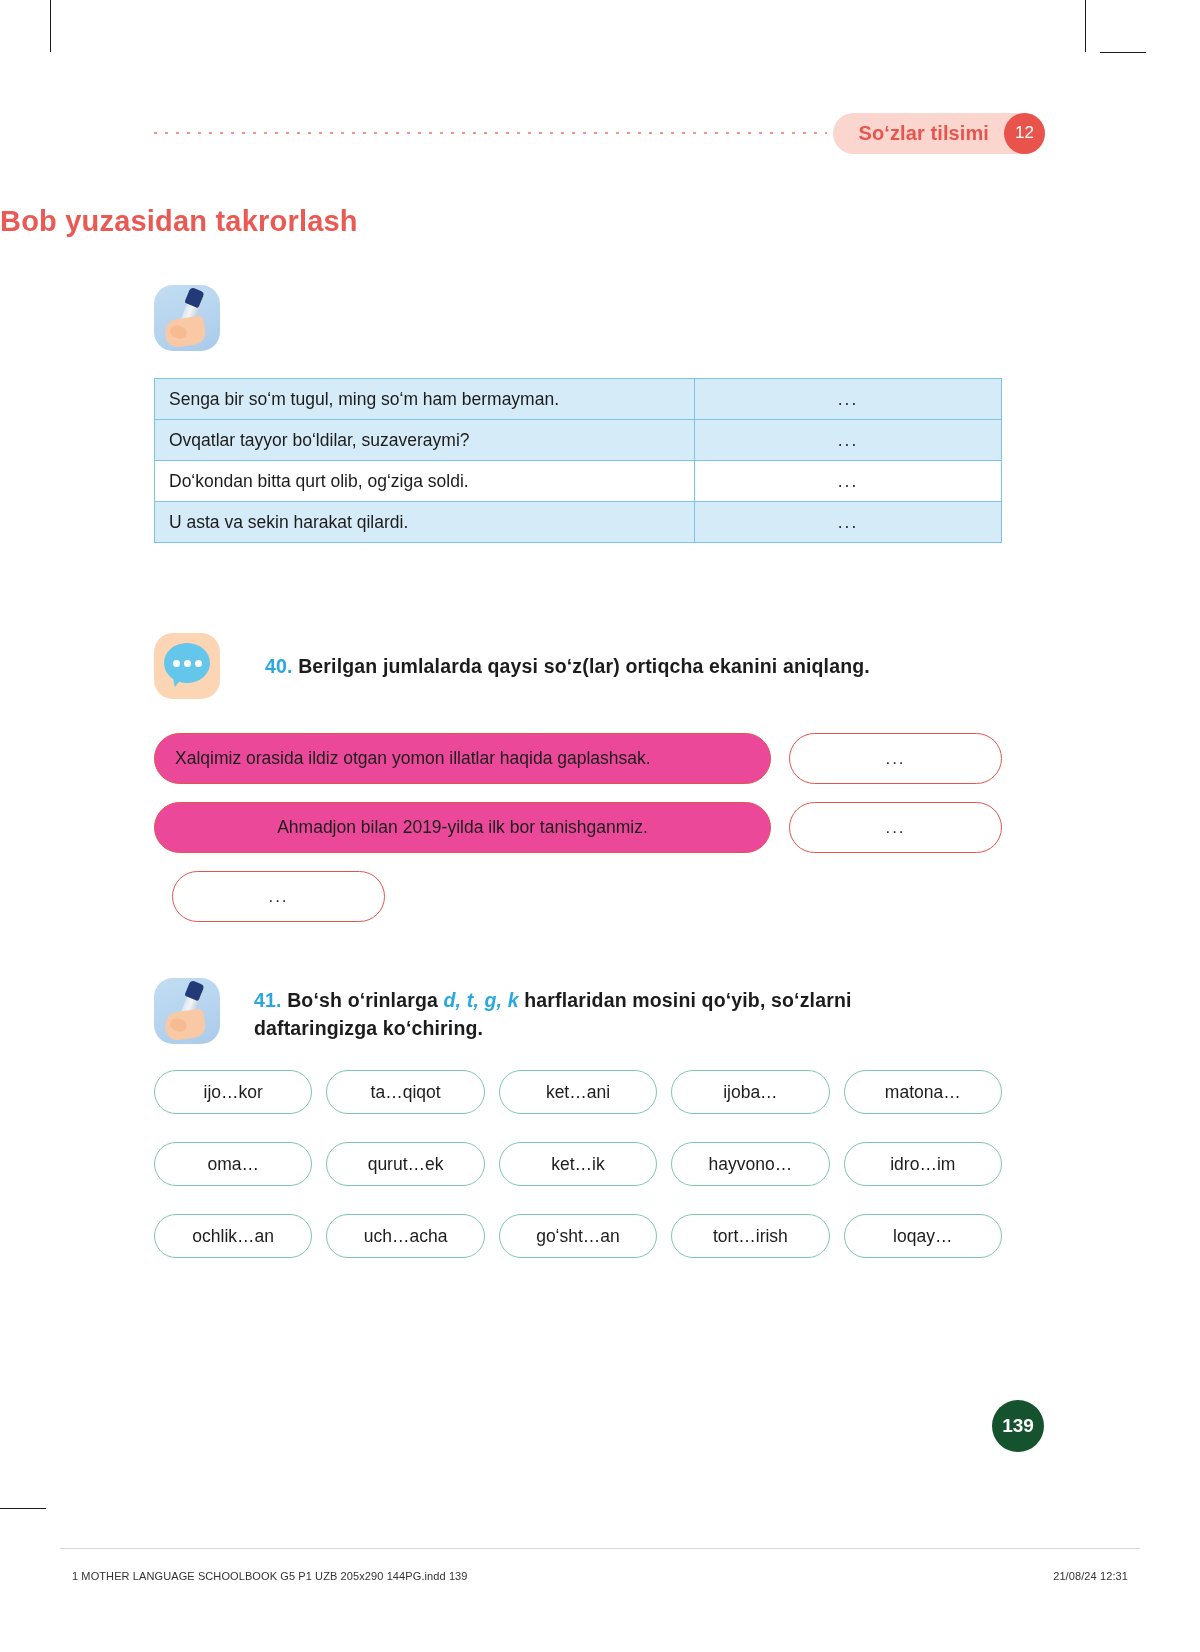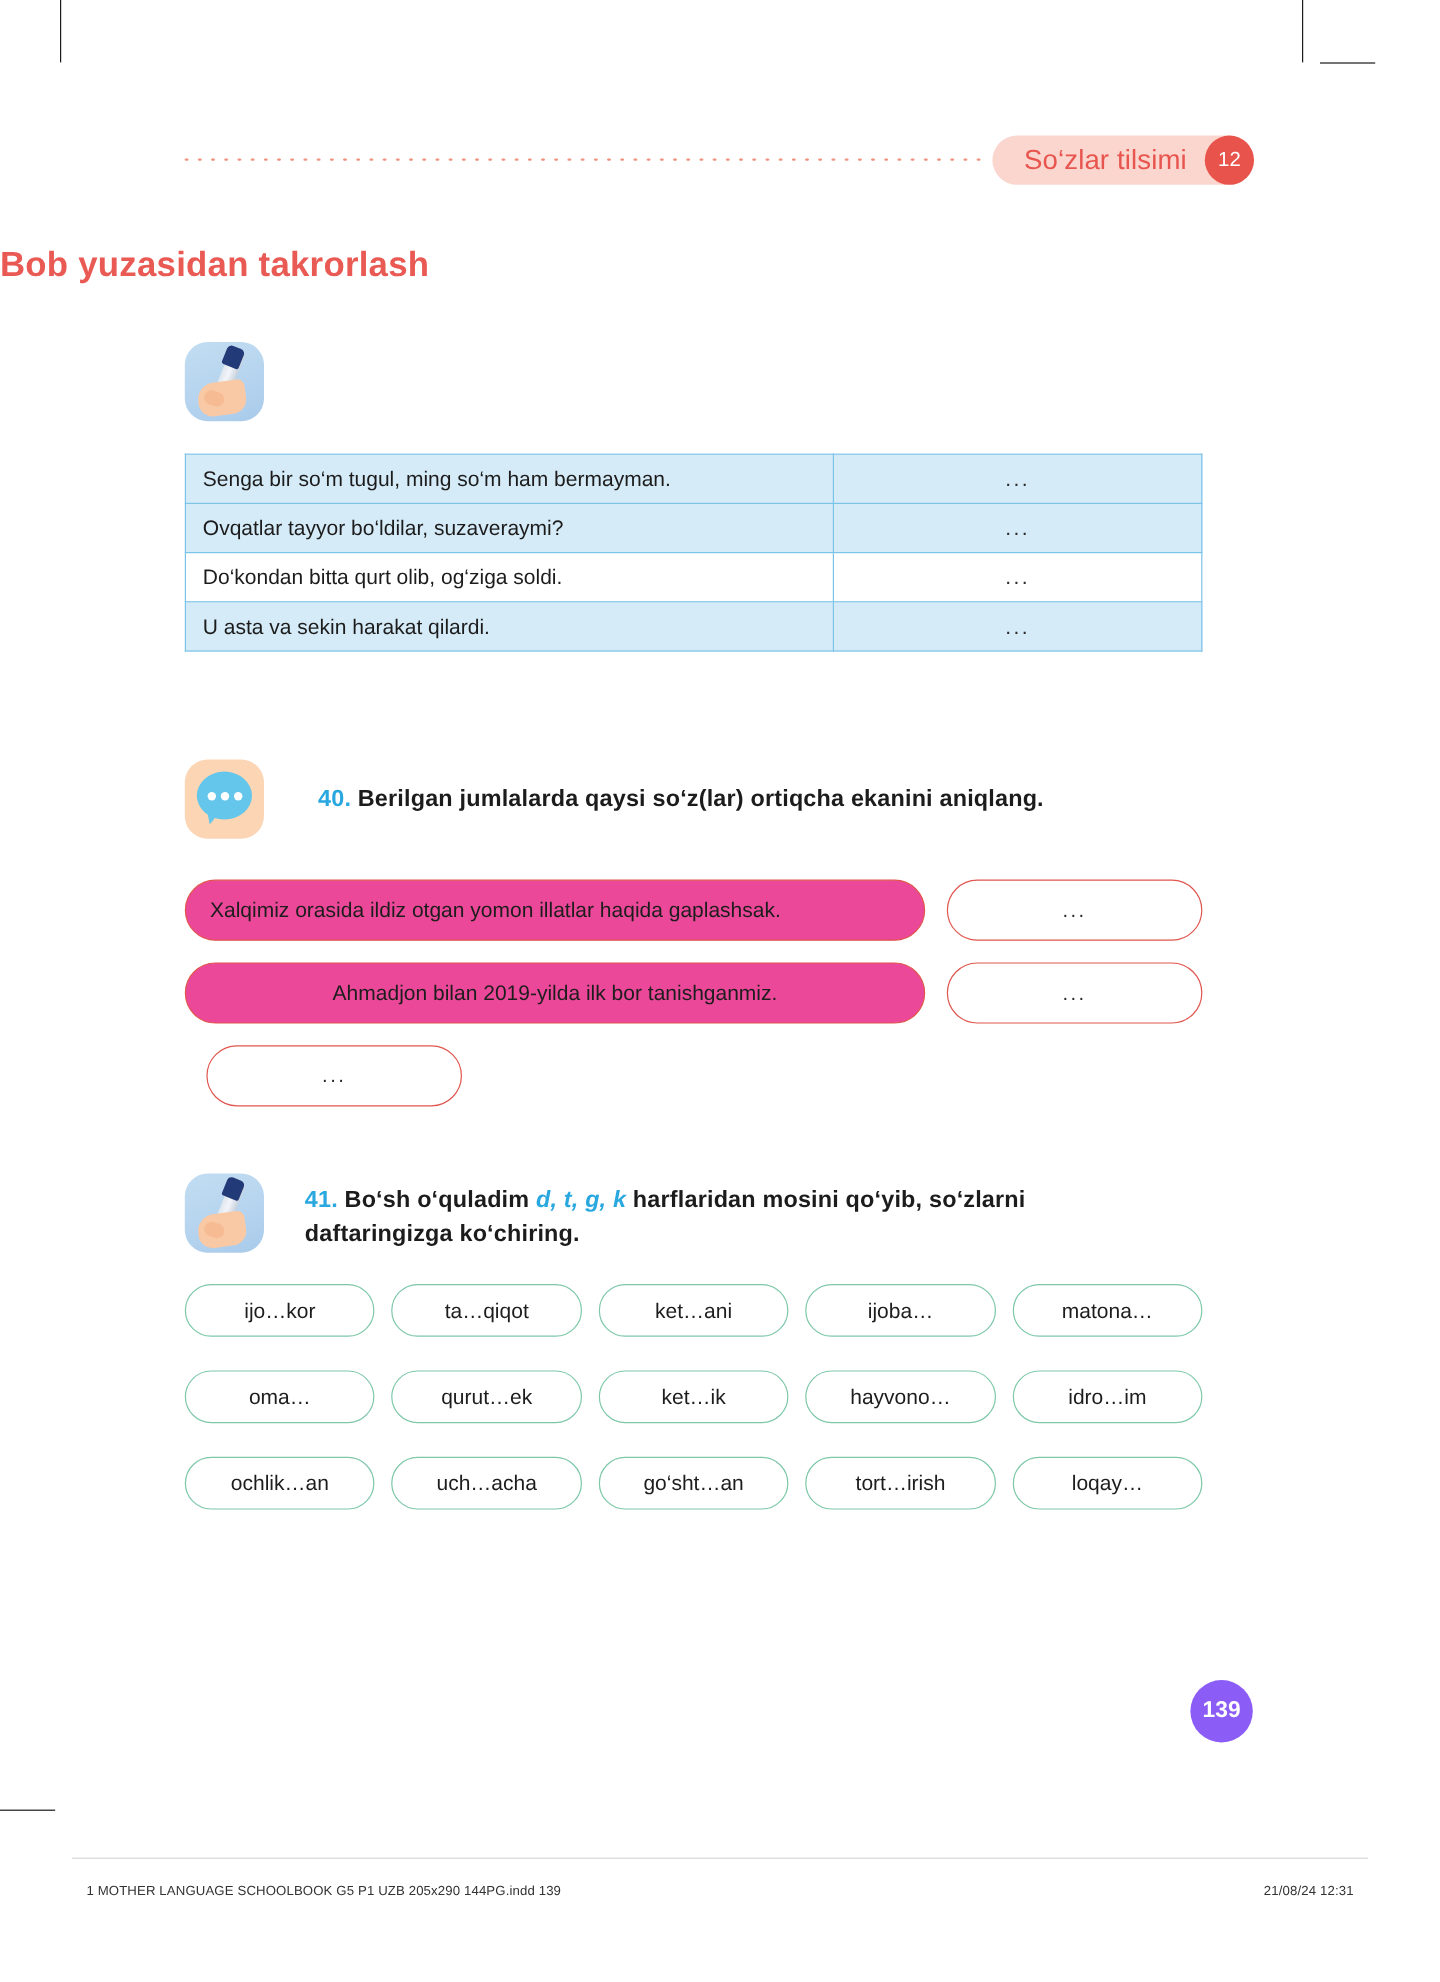--- a/index.html
+++ b/index.html
@@ -41,22 +41,22 @@
     position: relative;
     display: flex;
     align-items: center;
     background: #fbd6cf;
     border-radius: 22px;
     height: 41px;
     padding: 0 56px 0 26px;
   }
   .header-chip-label {
     color: #e8554e;
-    font-size: 23px;
-    font-weight: normal;
+    font-size: 20px;
+    font-weight: bold;
     letter-spacing: 0.1px;
     white-space: nowrap;
   }
   .header-chip-num {
     position: absolute;
     right: 0;
     top: 0;
     width: 41px;
     height: 41px;
     border-radius: 50%;
@@ -245,21 +245,21 @@
   }
 
   
   .page-num {
     position: absolute;
     right: 156px;
     top: 1400px;
     width: 52px;
     height: 52px;
     border-radius: 50%;
-    background: #8b5cf6;
+    background: #14532d;
     color: #ffffff;
     font-size: 19px;
     font-weight: bold;
     display: flex;
     align-items: center;
     justify-content: center;
   }
 
   
   .footer-rule {
@@ -364,21 +364,21 @@
 <div class="ex-head" style="left:154px; top:978px; width:860px;">
   <div class="ex-icon pen">
     <div class="pen-body"></div>
       <div class="pen-cap"></div>
     <div class="pen-tip"></div>
       <div class="pen-hand"></div>
       <div class="pen-thumb"></div>
   </div>
   <div class="ex-text" style="margin-left:34px; padding-top:8px; width:660px;">
     <span class="ex-num">41.</span>
-    <span>Bo‘sh o‘quladim </span><span class="ex-accent">d, t, g, k</span><span> harflaridan mosini qo‘yib, so‘zlarni daftaringizga ko‘chiring.</span>
+    <span>Bo‘sh o‘rinlarga </span><span class="ex-accent">d, t, g, k</span><span> harflaridan mosini qo‘yib, so‘zlarni daftaringizga ko‘chiring.</span>
   </div>
 </div>
 
 <div class="word-grid">
   <div class="word-pill">ijo…kor</div>
   <div class="word-pill">ta…qiqot</div>
   <div class="word-pill">ket…ani</div>
   <div class="word-pill">ijoba…</div>
   <div class="word-pill">matona…</div>
   <div class="word-pill">oma…</div>

